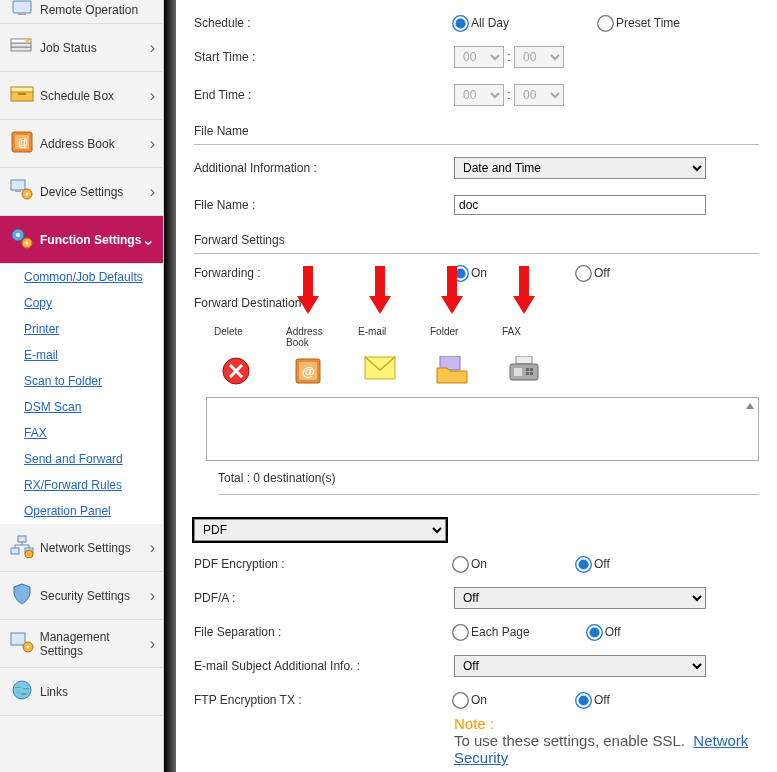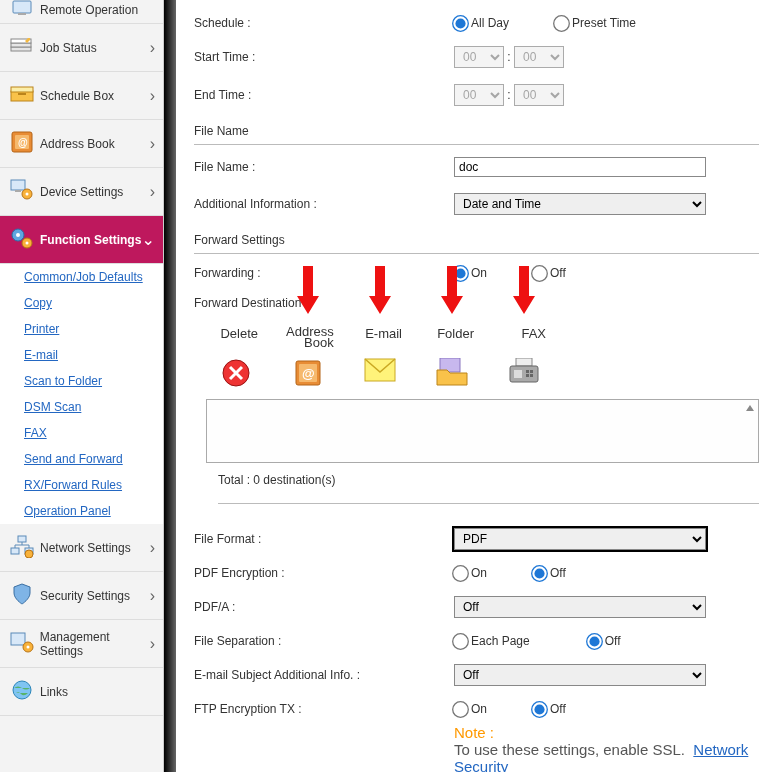--- a/index.html
+++ b/index.html
@@ -16,30 +16,30 @@
 .shadow-strip { width: 12px; background: linear-gradient(to right, #000, #666); }
 .main { flex: 1; padding: 8px 18px 8px 18px; overflow-y: auto; }
 .row { display: flex; align-items: center; padding: 8px 0; }
 .row .lbl { width: 260px; }
 .section-title { font-weight: normal; padding: 10px 0 6px 0; border-bottom: 1px solid #bbb; margin-bottom: 4px; }
 select, input[type=text] { font-size: 12px; padding: 2px 4px; border: 1px solid #888; }
 input[type=text] { width: 252px; }
 select.wide { width: 252px; }
 select.narrow { width: 50px; }
 input[type=radio] { margin-right: 4px; transform: scale(1.3); accent-color: #1e77d6; vertical-align: middle; }
-.radio-grp { display: flex; align-items: center; gap: 46px; }
+.radio-grp { display: flex; align-items: center; gap: 90px; }
 .radio-grp label { display: flex; align-items: center; }
 .dest-bar { display: flex; gap: 28px; margin: 8px 0 8px 20px; }
-.dest-col { width: 44px; text-align: right; font-size: 13px; position: relative; }
+.dest-col { width: 44px; text-align: left; font-size: 10px; position: relative; }
 .dest-col .arrow { position: absolute; top: -60px; left: 50%; transform: translateX(-50%); }
 .dest-icons { display: flex; gap: 28px; margin: 8px 0 8px 20px; }
 .dest-icons .ic { width: 44px; text-align: center; }
 .dest-box { border: 1px solid #aaa; height: 64px; background: #fefefe; position: relative; margin-left: 12px; }
 .dest-box .scroll-tri { position: absolute; right: 2px; top: 2px; width: 12px; height: 12px; }
-.total-line { margin: 10px 0 16px 24px; border-bottom: 1px solid #bbb; padding-bottom: 16px; }
+.total-line { margin: 10px 0 16px 24px; border-bottom: 1px solid #bbb; padding-bottom: 9px; }
 .note { font-size: 15px; color: #f90; }
 .note2 { font-size: 15px; color: #555; }
 .note2 a { color: #2367c2; text-decoration: underline; }
 </style>
 </head>
 <body>
 
 <div class="sidebar">
   <div class="sidebar-item" style="min-height:18px;padding-top:0;">
     <span class="icon-wrap"><svg width="22" height="16" viewBox="0 0 22 16">
@@ -170,26 +170,26 @@
   </div>
   <div class="row">
     <span class="lbl">End Time :</span>
     <select class="narrow" disabled=""><option>00</option></select>
     <span>&nbsp;:&nbsp;</span>
     <select class="narrow" disabled=""><option>00</option></select>
   </div>
 
   <div class="section-title">File Name</div>
   <div class="row">
+    <span class="lbl">Additional Information :</span>
+    <select class="wide"><option>Date and Time</option></select>
+  </div>
+  <div class="row">
     <span class="lbl">File Name :</span>
     <input type="text" value="doc" style="">
-  </div>
-  <div class="row">
-    <span class="lbl">Additional Information :</span>
-    <select class="wide"><option>Date and Time</option></select>
   </div>
 
   <div class="section-title">Forward Settings</div>
   <div class="row">
     <span class="lbl">Forwarding :</span>
     <div class="radio-grp">
       <label>
           <input type="radio" checked="" style="">
           <span>On</span>
         </label>
@@ -263,21 +263,20 @@
   </div>
 
   <div class="dest-box">
     <svg class="scroll-tri" viewBox="0 0 12 12">
         <path d="M6 3 L10 9 L2 9 Z" fill="#888"></path>
       </svg>
   </div>
   <div class="total-line">Total  :  0 destination(s)</div>
 
   <div class="row">
-    <span class="lbl">File Format :</span>
     <select class="wide" style="border:// highlighted;outline:2px solid #000;"><option>PDF</option></select>
   </div>
   <div class="row">
     <span class="lbl">PDF Encryption :</span>
     <div class="radio-grp">
       <label>
           <input type="radio" style="">
           <span>On</span>
         </label>
       <label>

